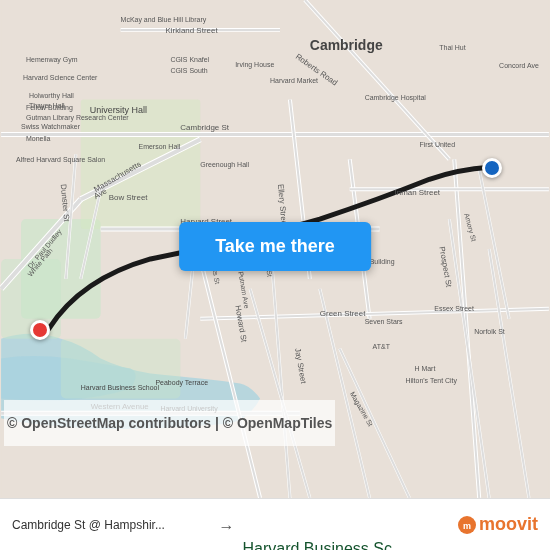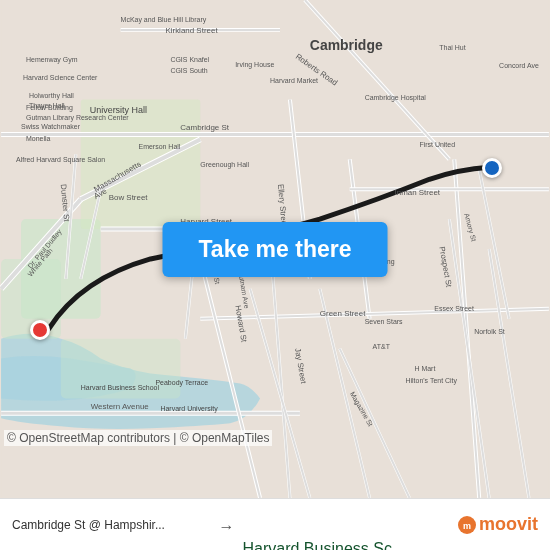--- a/index.html
+++ b/index.html
@@ -26,38 +26,39 @@
     #take-me-there-btn {
       position: absolute;
       top: 222px;
       left: 50%;
       transform: translateX(-50%);
       background-color: #2196F3;
       color: white;
       border: none;
       border-radius: 6px;
       padding: 14px 36px;
-      font-size: 23px;
+      font-size: 18px;
       font-weight: 600;
       cursor: pointer;
       white-space: nowrap;
       box-shadow: 0 2px 8px rgba(0,0,0,0.3);
       z-index: 10;
     }
 
     
     #attribution {
       position: absolute;
       bottom: 52px;
       left: 4px;
-      font-size: 12px;
+      font-size: 14px;
       color: #555;
       z-index: 10;
       background: rgba(255,255,255,0.7);
-      padding: 1px 3px;
+      padding: 15px 3px;
+      font-weight: bold;
     }
 
     
     .marker-origin {
       position: absolute;
       width: 20px;
       height: 20px;
       background: #e53935;
       border-radius: 50%;
       border: 3px solid white;

